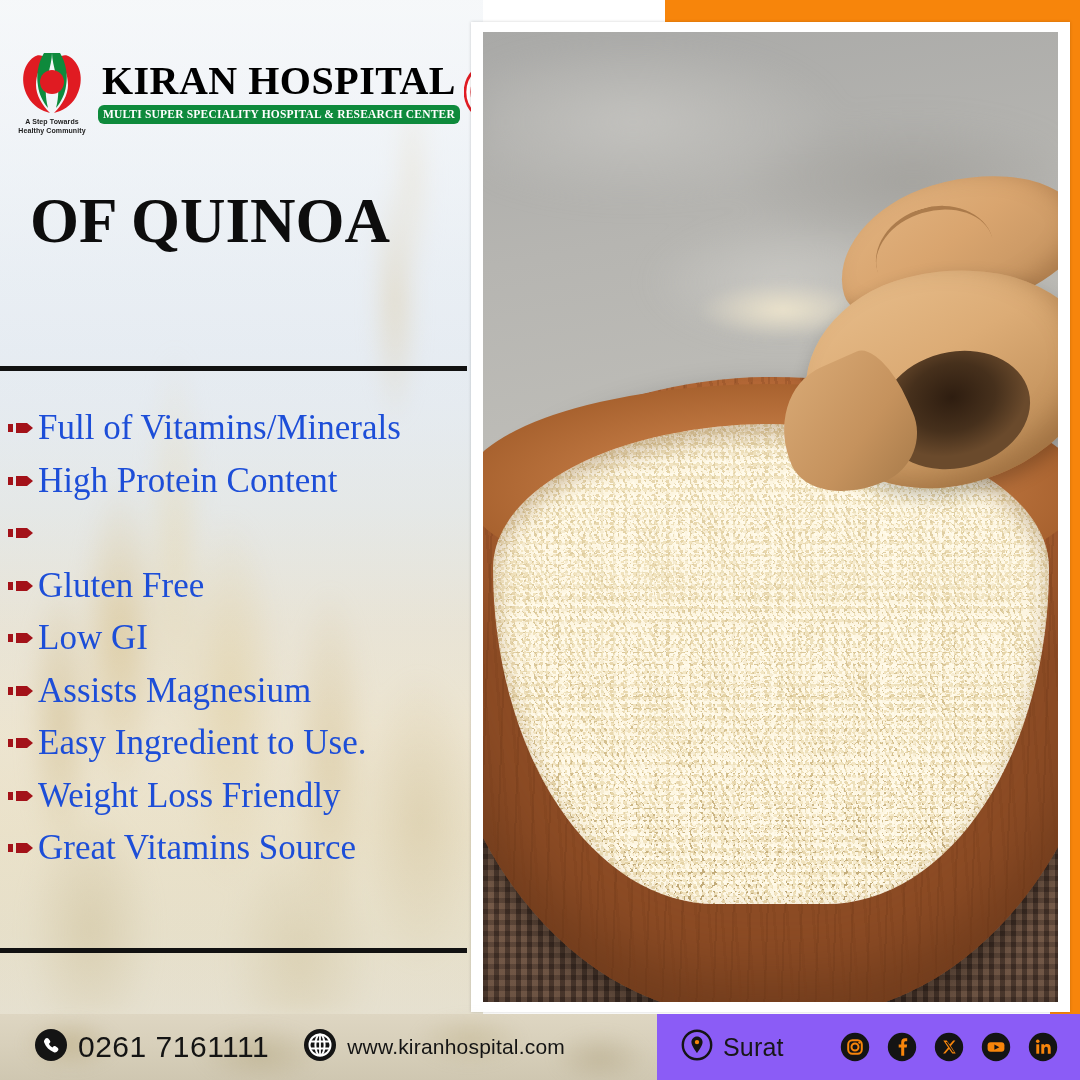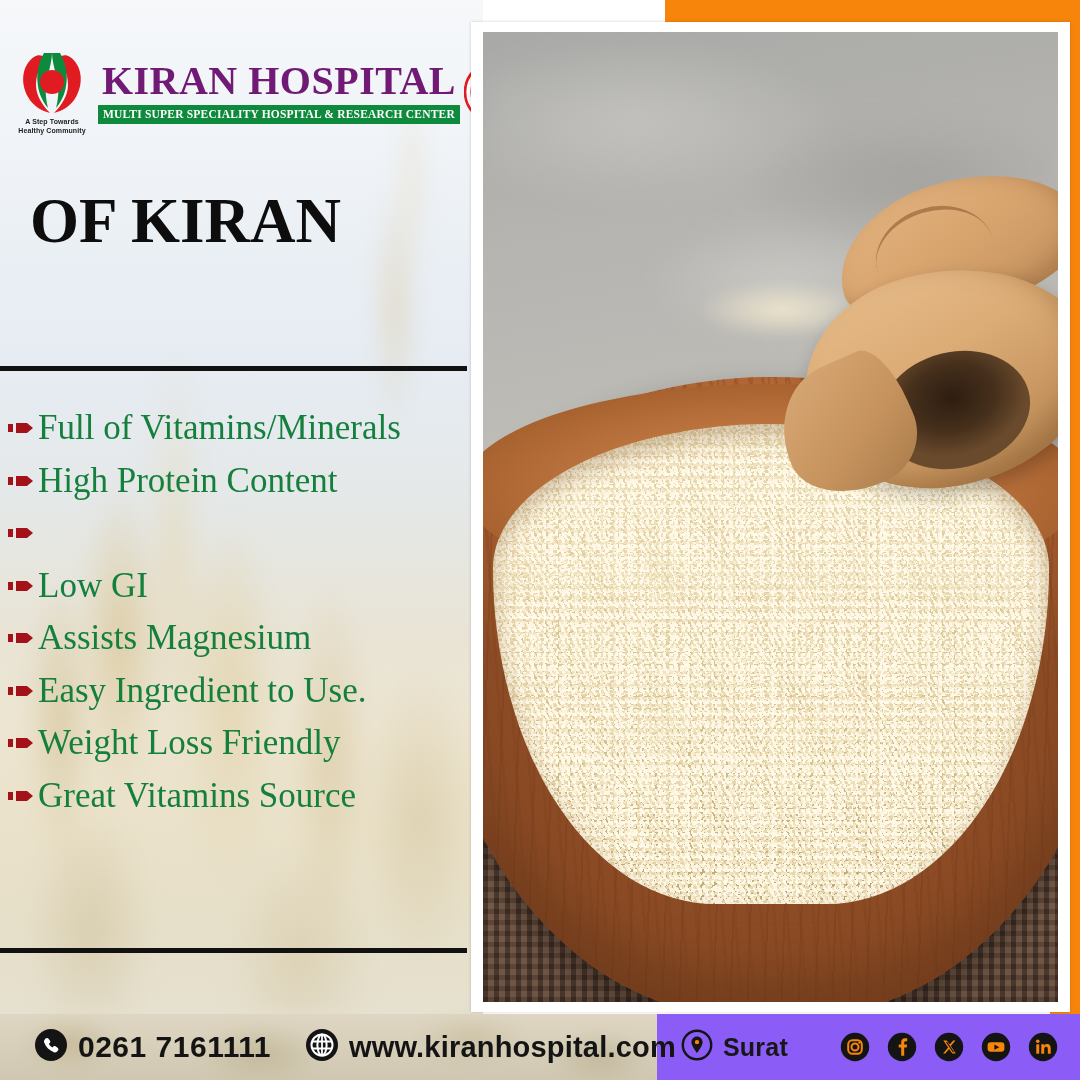--- a/index.html
+++ b/index.html
@@ -69,25 +69,25 @@
   #logo-mark { width:76px; height:86px; position:relative; flex:0 0 auto; margin-left:14px; }
   #logo-mark svg { position:absolute; left:0; top:0; }
   .logo-tag {
     position:absolute; left:0; bottom:0; width:76px; text-align:center;
     font-family:"Liberation Sans", sans-serif; font-weight:bold;
     font-size:7px; line-height:8.5px; color:#1c1c1c; letter-spacing:.1px;
   }
   #brand-text { flex:1 1 auto; margin-left:8px; }
   #brand-name {
     font-family:"Liberation Serif", serif; font-weight:bold;
-    font-size:40px; line-height:42px; color:#701a75;
+    font-size:40px; line-height:42px; color:#000000;
     letter-spacing:.5px; text-align:center;
   }
   #brand-sub {
-    margin-top:3px; background:#0E8A3C; border-radius:0;
+    margin-top:3px; background:#0E8A3C; border-radius:6px;
     padding:3px 5px 3px 5px; text-align:center;
     font-family:"Liberation Serif", serif; font-weight:bold;
     font-size:11.5px; line-height:13px; color:#ffffff; letter-spacing:.2px;
     white-space:nowrap;
   }
   #nabh-badge { width:62px; height:62px; flex:0 0 auto; margin-right:8px; margin-left:4px; position:relative; }
 
   
   #title-block {
     position:absolute; left:30px; top:186px; width:450px; z-index:3;
@@ -108,21 +108,21 @@
   
   #benefit-list {
     position:absolute; left:8px; top:402px; width:470px; z-index:3;
   }
   .benefit-item {
     display:flex; align-items:center; height:52.5px;
   }
   .bullet-marker { flex:0 0 auto; width:26px; height:16px; margin-right:4px; }
   .benefit-text {
     font-family:"Liberation Serif", serif;
-    font-size:35px; line-height:40px; color:#15803d;
+    font-size:35px; line-height:40px; color:#1d4ed8;
     white-space:nowrap;
   }
 
   
   #photo-frame {
     position:absolute; left:471px; top:22px; width:599px; height:990px;
     background:#ffffff; z-index:6;
     box-shadow:0 0 3px rgba(0,0,0,.18);
   }
   #photo {
@@ -267,25 +267,25 @@
       radial-gradient(ellipse 80px 38px at 470px 26px, rgba(190,176,136,.45), rgba(190,176,136,0) 70%),
       radial-gradient(ellipse 70px 40px at 600px 44px, rgba(170,156,120,.40), rgba(170,156,120,0) 70%);
     filter:blur(6px);
   }
   #footer-right {
     position:absolute; left:657px; top:0; width:439px; height:66px;
     background:#8b5cf6; display:flex; align-items:center;
   }
   .f-item { display:flex; align-items:center; position:relative; z-index:2; }
   .f-text {
-    font-family:"Liberation Sans", sans-serif; font-weight:bold;
+    font-family:"Liberation Sans", sans-serif; font-weight:normal;
     color:#141414; white-space:nowrap;text-align:center;
   }
   #phone-text { font-size:30px; letter-spacing:.5px; margin-left:10px; }
-  #site-text  { font-size:29px; letter-spacing:.2px; margin-left:10px; }
+  #site-text  { font-size:21px; letter-spacing:.2px; margin-left:10px; }
   #city-text  { font-size:25px; letter-spacing:.2px; margin-left:10px; color:#171717; }
   #social-row { display:flex; align-items:center; gap:17px; margin-left:auto; margin-right:38px; }
   .social-ic { width:30px; height:30px; }
 </style>
 </head>
 <body>
 
 <div id="left-panel">
   <div id="left-bg-base"></div>
   <div id="left-bg-plants"></div>
@@ -323,21 +323,21 @@
       <circle cx="31" cy="29" r="15" fill="none" stroke="#1C8FD6" stroke-width="3.6"></circle>
       <path d="M38 36 L47 47" stroke="#1C8FD6" stroke-width="4" stroke-linecap="round"></path>
       <path d="M26 24 h10 l-5 12 z" fill="#E01B22"></path>
       <rect x="24" y="20" width="14" height="2.6" fill="#1C8FD6"></rect>
       <text x="31" y="48" font-family="Liberation Sans, sans-serif" font-size="9" font-weight="bold" fill="#0E7A3C" text-anchor="middle">NABH</text>
     </svg>
   </div>
 </div>
 
 <div id="title-block">
-  <div class="title-line">OF KIRAN</div>
+  <div class="title-line">OF QUINOA</div>
 </div>
 <div id="divider-top"></div>
 
 <div id="benefit-list">
 
   <div class="benefit-item">
     <span class="bullet-marker">
       <svg width="26" height="16" viewBox="0 0 26 16">
           <rect x="0" y="4" width="5" height="8" fill="#A31219"></rect>
           <path d="M8 3 h11 l6 5 l-6 5 h-11 z" fill="#A31219"></path>
@@ -359,20 +359,29 @@
 
   <div class="benefit-item">
     <span class="bullet-marker">
       <svg width="26" height="16" viewBox="0 0 26 16">
           <rect x="0" y="4" width="5" height="8" fill="#A31219"></rect>
           <path d="M8 3 h11 l6 5 l-6 5 h-11 z" fill="#A31219"></path>
         </svg>
     </span>
   </div>
 
+  <div class="benefit-item">
+    <span class="bullet-marker">
+      <svg width="26" height="16" viewBox="0 0 26 16">
+          <rect x="0" y="4" width="5" height="8" fill="#A31219"></rect>
+          <path d="M8 3 h11 l6 5 l-6 5 h-11 z" fill="#A31219"></path>
+        </svg>
+    </span>
+    <span class="benefit-text">Gluten Free</span>
+  </div>
 
   <div class="benefit-item">
     <span class="bullet-marker">
       <svg width="26" height="16" viewBox="0 0 26 16">
           <rect x="0" y="4" width="5" height="8" fill="#A31219"></rect>
           <path d="M8 3 h11 l6 5 l-6 5 h-11 z" fill="#A31219"></path>
         </svg>
     </span>
     <span class="benefit-text">Low GI</span>
   </div>

